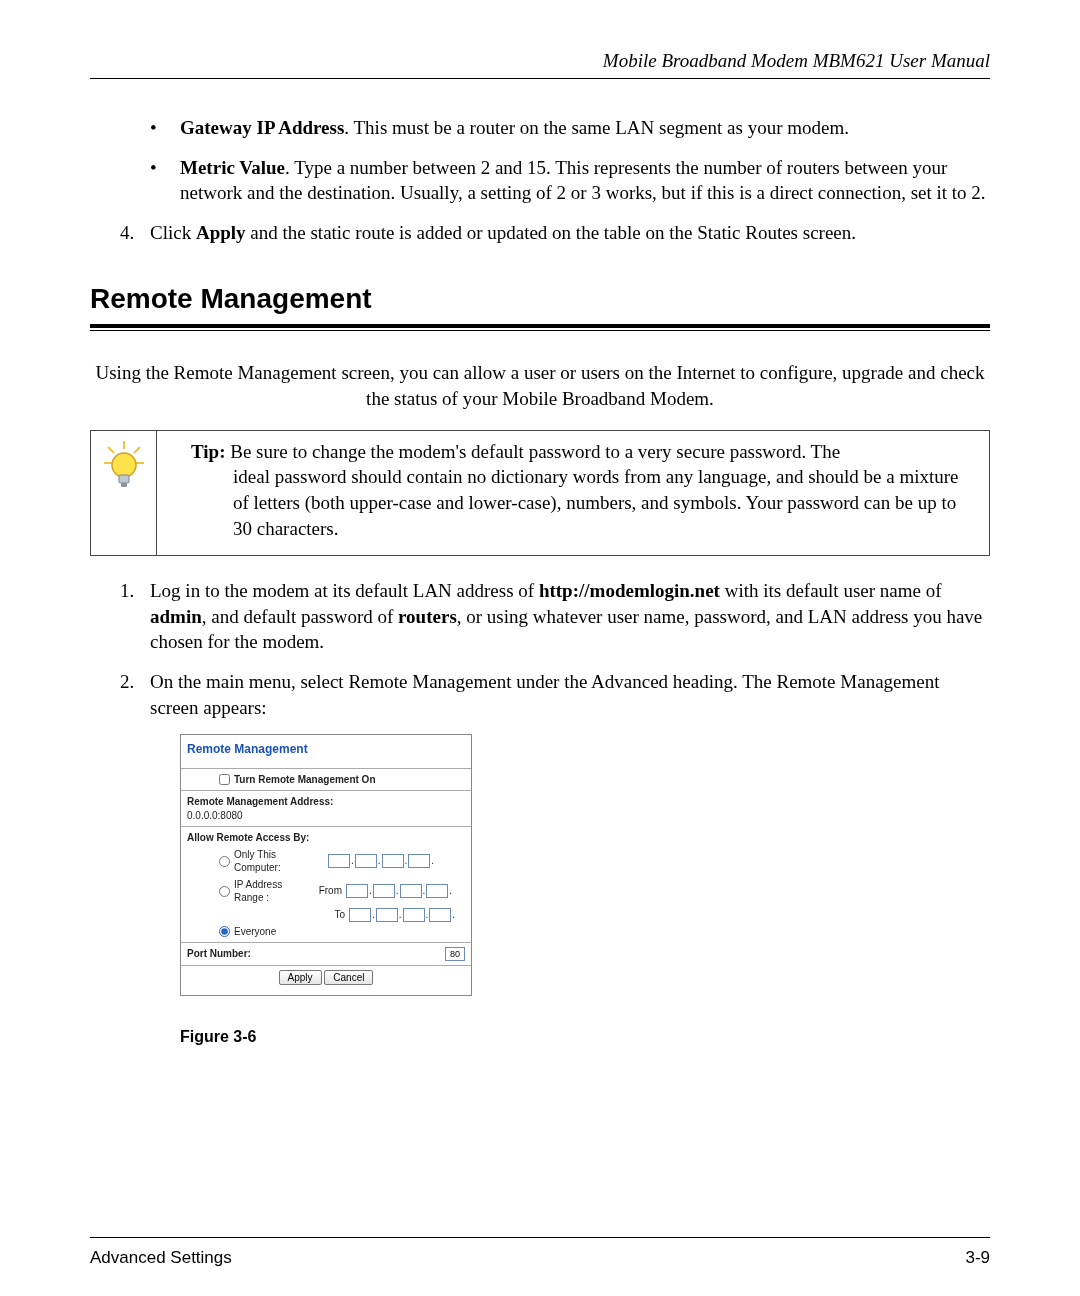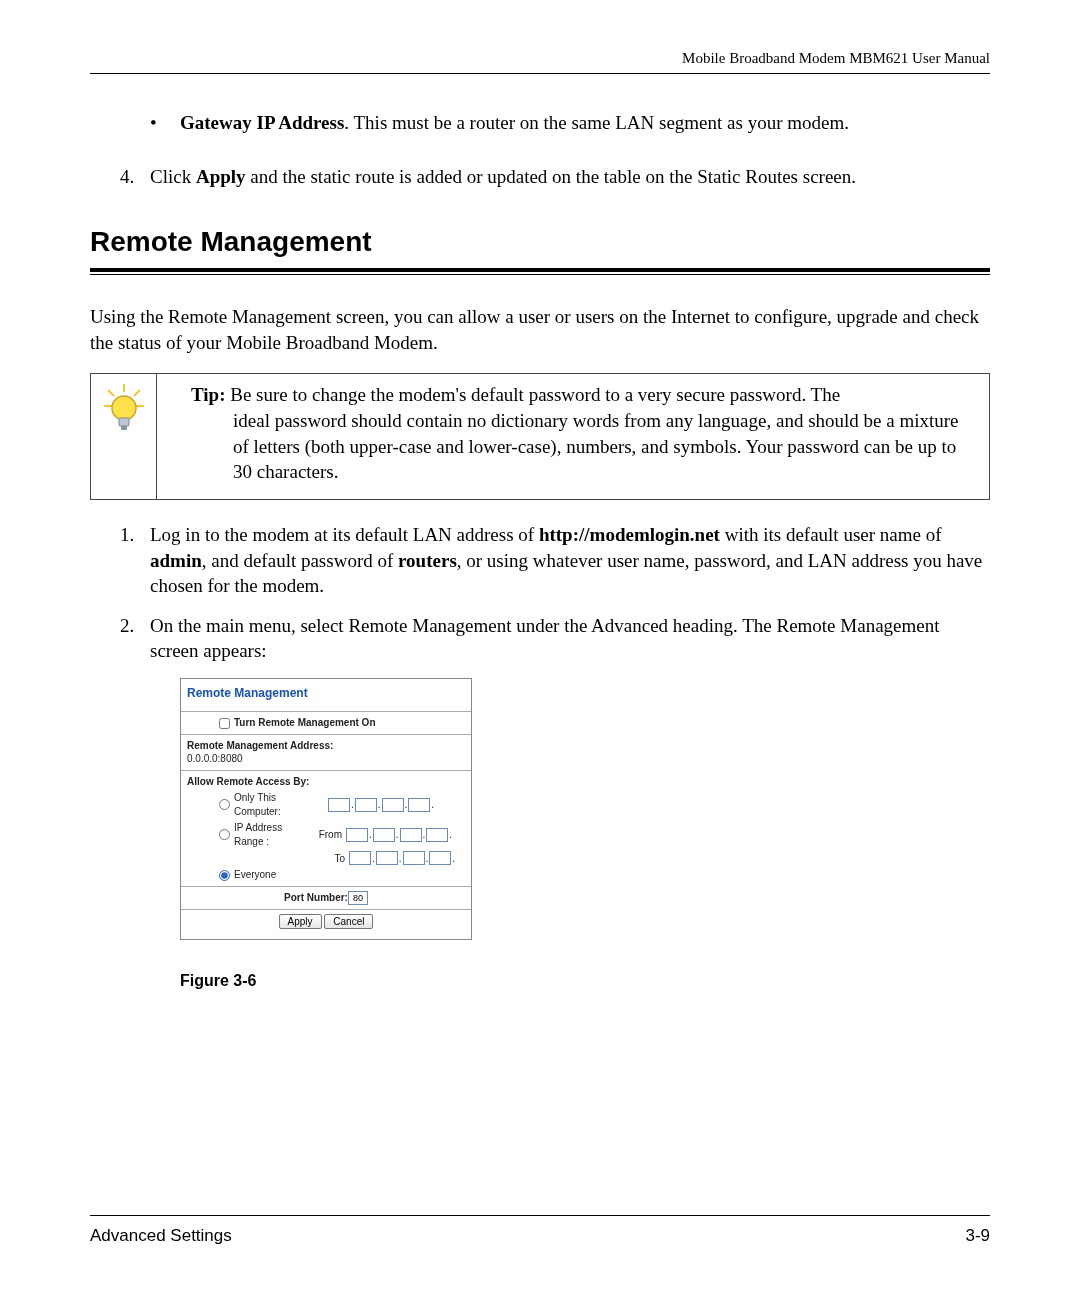--- a/index.html
+++ b/index.html
@@ -6,28 +6,29 @@
   body {
     width: 1080px;
     height: 1296px;
     background: #fff;
     font-family: "Times New Roman", Times, serif;
     color: #000;
     position: relative;
     padding: 50px 90px 40px 90px;
   }
   .header-title {
-    font-size: 15px;
+    font-style: italic;
+    font-size: 19px;
     text-align: right;
     padding-bottom: 6px;
     border-bottom: 1.5px solid #000;
     margin-bottom: 36px;
   }
   .content { font-size: 19px; line-height: 1.35; }
-  ul.bullets { list-style: none; padding-left: 60px; margin-bottom: 28px; }
+  ul.bullets { list-style: none; padding-left: 60px; margin-bottom: 14px; }
   ul.bullets li { position: relative; padding-left: 30px; margin-bottom: 14px; }
   ul.bullets li::before {
     content: "•"; position: absolute; left: 0; top: 0; font-size: 19px;
   }
   ol.numbered { list-style: none; padding-left: 30px; }
   ol.numbered > li { position: relative; padding-left: 30px; margin-bottom: 14px; }
   ol.numbered > li .num { position: absolute; left: 0; top: 0; }
   .bold { font-weight: bold; }
   h2.section {
     font-family: Arial, Helvetica, sans-serif;
@@ -38,21 +39,21 @@
     border-bottom: 4px solid #000;
     position: relative;
     margin-bottom: 32px;
   }
   h2.section::after {
     content:"";
     position:absolute;
     left:0; right:0; bottom:-7px;
     border-bottom:1.5px solid #000;
   }
-  .para { margin-bottom: 18px; }
+  .para { margin-bottom: 18px; text-align: center; }
   .tip-box {
     display: flex;
     border: 1px solid #444;
     margin: 14px 0 22px 0;
     gap: 22px;
   }
   .tip-icon-cell {
     border-right: 1px solid #444;
     width: 66px;
     display: flex;
@@ -86,37 +87,37 @@
   .shot .lbl { font-size: 10px; }
   .shot input[type="checkbox"], .shot input[type="radio"] {
     width: 11px; height: 11px; accent-color: #2a64c4;
   }
   .ip-oct {
     width: 22px; height: 14px; border: 1px solid #6a8ab8; font-size: 9px;
     text-align: center; display: inline-block; background: #fff;
   }
   .ip-group { display: inline-flex; align-items: center; gap: 0; }
   .ip-group .dot { padding: 0 1px; font-size: 10px; }
-  .port-row { display:flex; justify-content:center; align-items:center; }
+  .port-row { display:flex; justify-content:space-between; align-items:center; }
   .port-in { width: 20px; height: 14px; border:1px solid #6a8ab8; font-size:9px; text-align:center; }
   .btn-row { text-align:center; }
   .shot button {
     font-size: 10px; padding: 1px 8px; border: 1px solid #777;
     background: linear-gradient(#fff,#e6e6e6); border-radius: 2px;
     font-family: Arial, Helvetica, sans-serif;
   }
   .fig-caption {
     font-family: Arial, Helvetica, sans-serif;
     font-weight: bold;
     font-size: 16px;
     margin-top: 30px;
   }
   .footer {
     position: absolute;
-    left: 90px; right: 90px; bottom: 50px;
+    left: 90px; right: 90px; bottom: 28px;
   }
   .footer-top {
     border-top: 1.5px solid #000;
     padding-top: 10px;
     display: flex;
     justify-content: space-between;
     font-family: Arial, Helvetica, sans-serif;
     font-size: 17px;
   }
   .footer-version {
@@ -131,20 +132,23 @@
 </head>
 <body>
 
 <div class="header-title">Mobile Broadband Modem MBM621 User Manual</div>
 
 <div class="content">
 
   <ul class="bullets">
     <li>
       <span class="bold">Gateway IP Address</span><span>. This must be a router on the same LAN segment as your modem.</span>
+    </li>
+    <li>
+      <span class="bold">Metric Value</span><span>. Type a number between 2 and 15. This represents the number of routers between your network and the destination. Usually, a setting of 2 or 3 works, but if this is a direct connection, set it to 2.</span>
     </li>
   </ul>
 
   <ol class="numbered">
     <li>
       <span class="num">4.</span>
       <span>Click </span><span class="bold">Apply</span><span> and the static route is added or updated on the table on the Static Routes screen.</span>
     </li>
   </ol>
 

